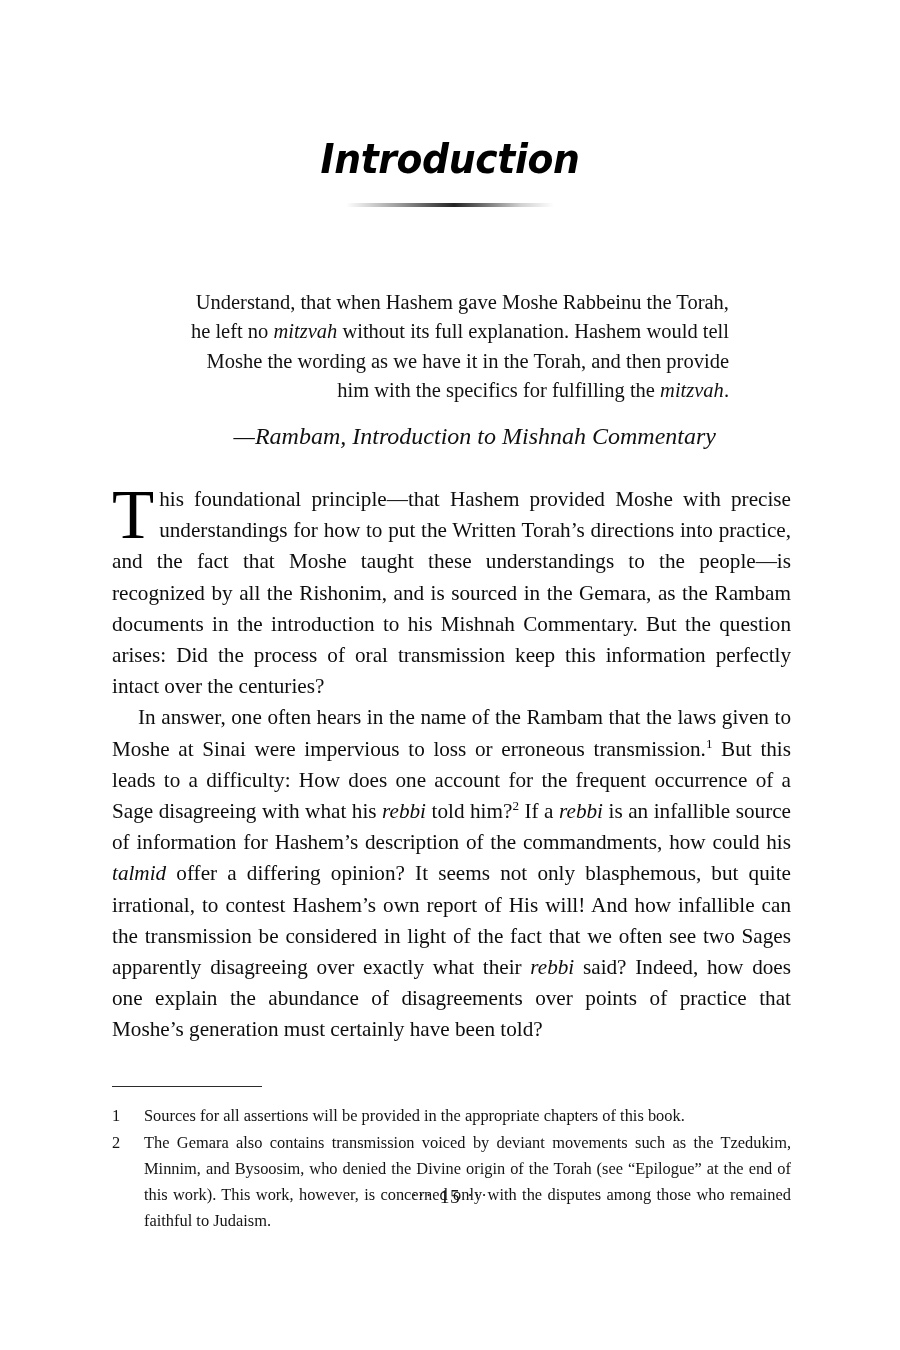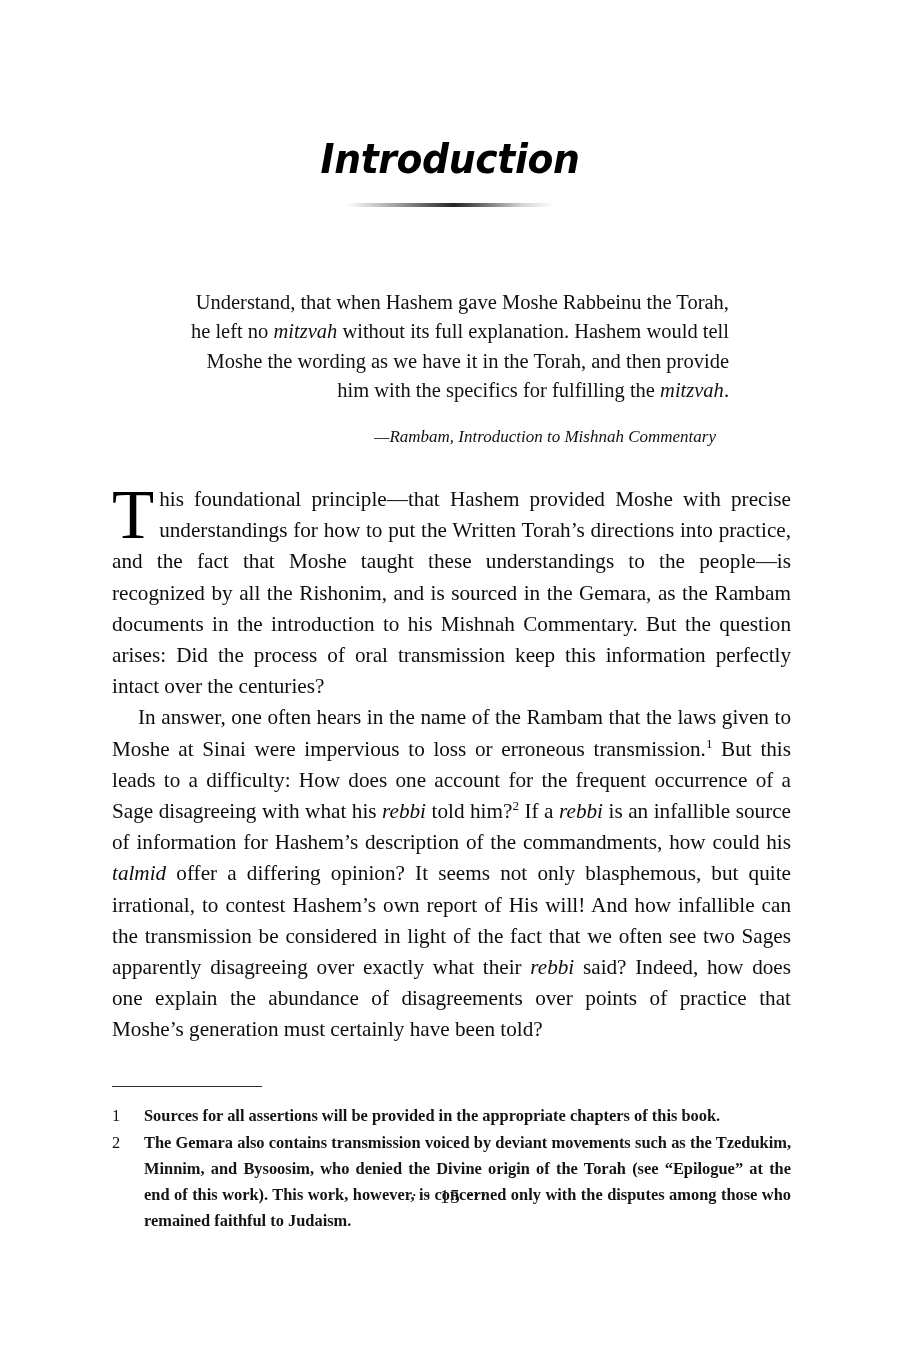--- a/index.html
+++ b/index.html
@@ -69,21 +69,21 @@
     width: 540px;
   }
   .epigraph-text {
     font-size: 20.5px;
     line-height: 29.4px;
     text-align: right;
     margin: 0;
     color: #111111;
   }
   .epigraph-attrib {
-    font-size: 17px;
+    font-size: 24px;
     line-height: 29.4px;
     font-style: italic;
     text-align: right;
     margin: 16px 0 0 0;
     color: #111111;
     padding-right: 13px;
   }
 
   
   .body-text {
@@ -142,21 +142,20 @@
   }
   .fn-num {
     width: 32px;
     flex: 0 0 32px;
     text-align: left;
   }
   .fn-body {
     flex: 1 1 auto;
     text-align: justify;
     text-justify: inter-word;
-    font-weight: bold;
   }
   .fn-body.single { text-align: left; }
 
   
   .folio {
     position: absolute;
     left: 0;
     top: 1186px;
     width: 900px;
     text-align: center;

